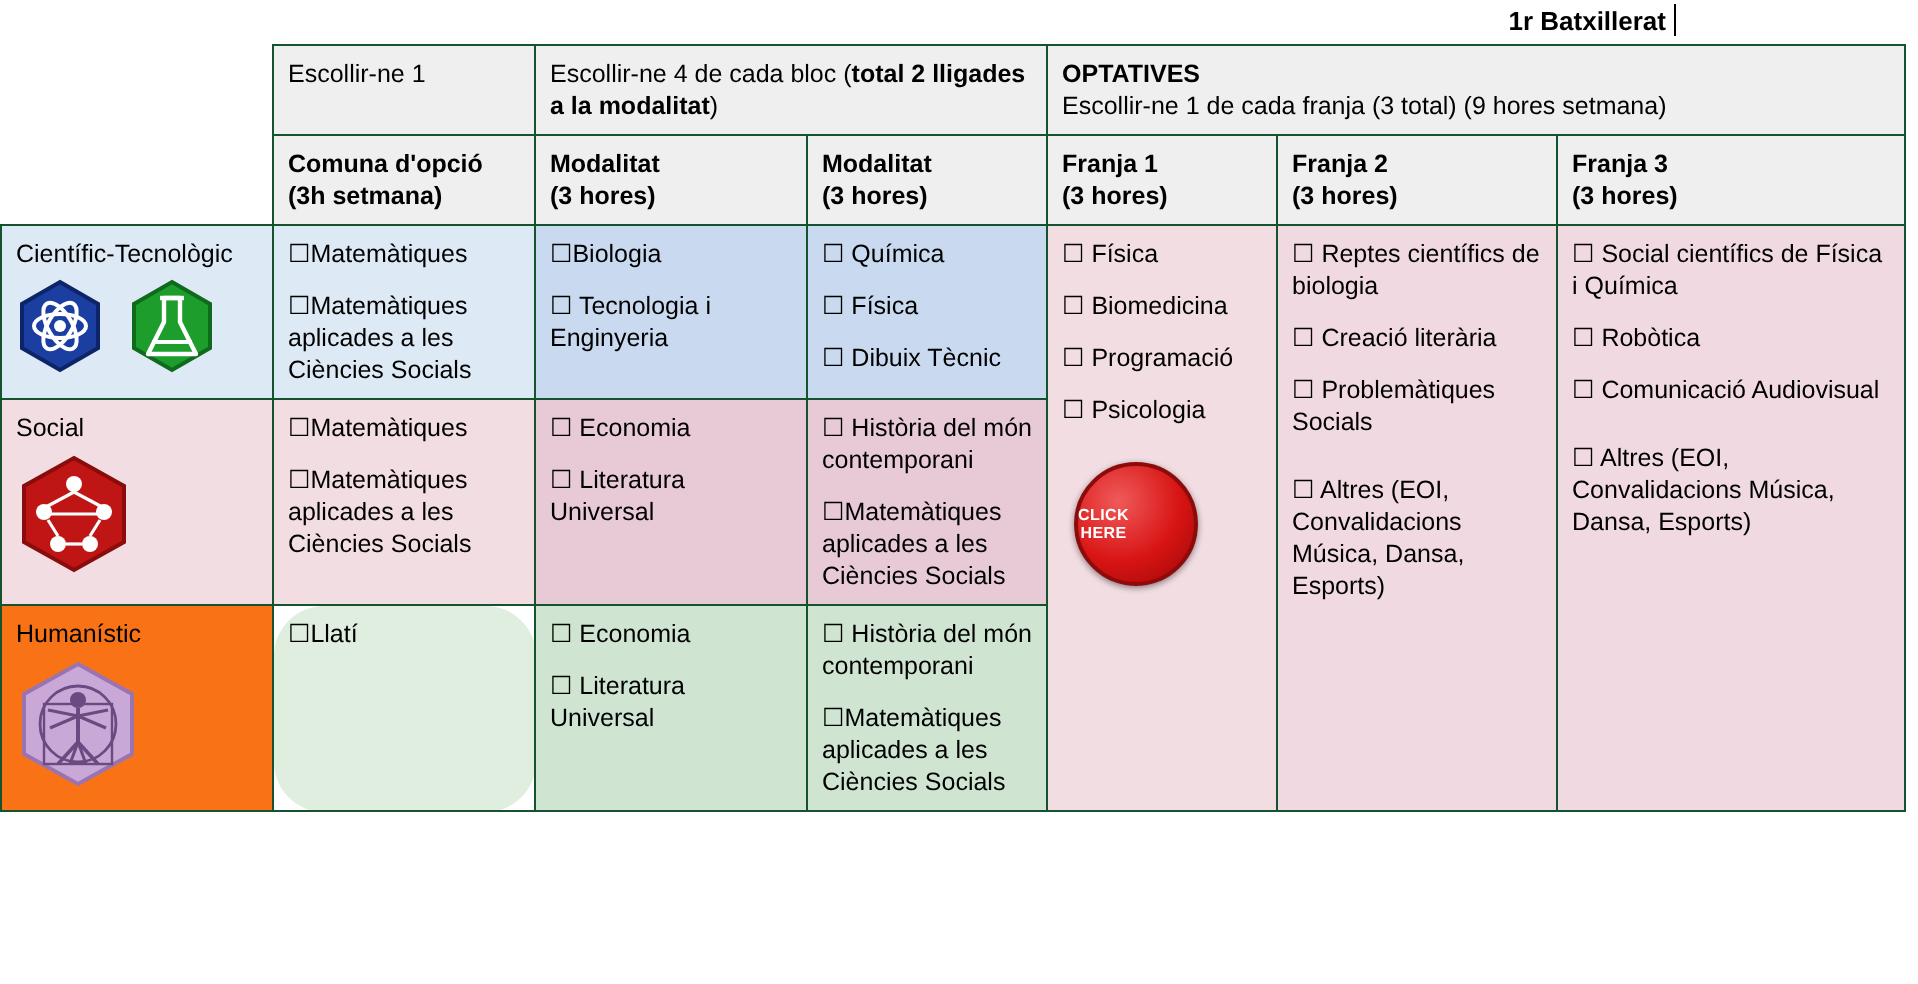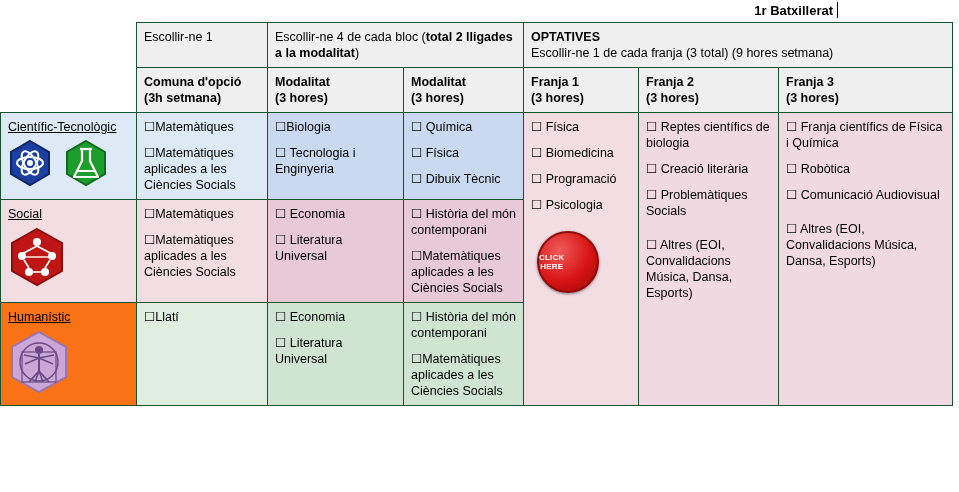--- a/index.html
+++ b/index.html
@@ -84,35 +84,35 @@
     background: #efefef;
     font-weight: bold;
     font-size: 12.5px;
   }
 
   
   .rowlabel {
     font-size: 12.5px;
     position: relative;
   }
-  .rowlabel .lbl { display: block; margin-bottom: 4px; text-decoration: underline; }
+  .rowlabel .lbl { display: block; margin-bottom: 4px; }
 
   .r-sci { background: #ddeaf6; }
   .r-soc { background: #f2dde2; }
   .r-hum { background: #f97316; }
 
   .cell-sci-a { background: #ddeaf6; }
   .cell-sci-b { background: #c9daf0; }
   .cell-sci-c { background: #c9daf0; }
 
   .cell-soc-a { background: #f2dde2; }
   .cell-soc-b { background: #e8c9d6; }
   .cell-soc-c { background: #e8c9d6; }
 
-  .cell-hum-a { background: #dfeedf; }
+  .cell-hum-a { background: #dfeedf; border-radius: 25px; }
   .cell-hum-b { background: #cfe5d2; }
   .cell-hum-c { background: #cfe5d2; }
 
   .opt-franja1 { background: #f2dde2; }
   .opt-franja2 { background: #f0d9e0; }
   .opt-franja3 { background: #f0d9e0; }
 
   .item { margin: 0 0 10px 0; }
   .item:last-child { margin-bottom: 0; }
 
@@ -258,21 +258,21 @@
         </span>
       </div>
     </td>
     <td class="opt-franja2" rowspan="3">
       <div class="item">☐ Reptes científics de biologia</div>
       <div class="item">☐ Creació literària</div>
       <div class="item">☐ Problemàtiques Socials</div>
       <div class="item" style="margin-top:18px;">☐ Altres (EOI, Convalidacions Música, Dansa, Esports)</div>
     </td>
     <td class="opt-franja3" rowspan="3">
-      <div class="item">☐ Franja científics de Física i Química</div>
+      <div class="item">☐ Social científics de Física i Química</div>
       <div class="item">☐ Robòtica</div>
       <div class="item">☐ Comunicació Audiovisual</div>
       <div class="item" style="margin-top:18px;">☐ Altres (EOI, Convalidacions Música, Dansa, Esports)</div>
     </td>
   </tr>
 
   <tr>
     <td class="rowlabel r-soc">
       <span class="lbl">Social</span>
       <span class="icon-wrap">

